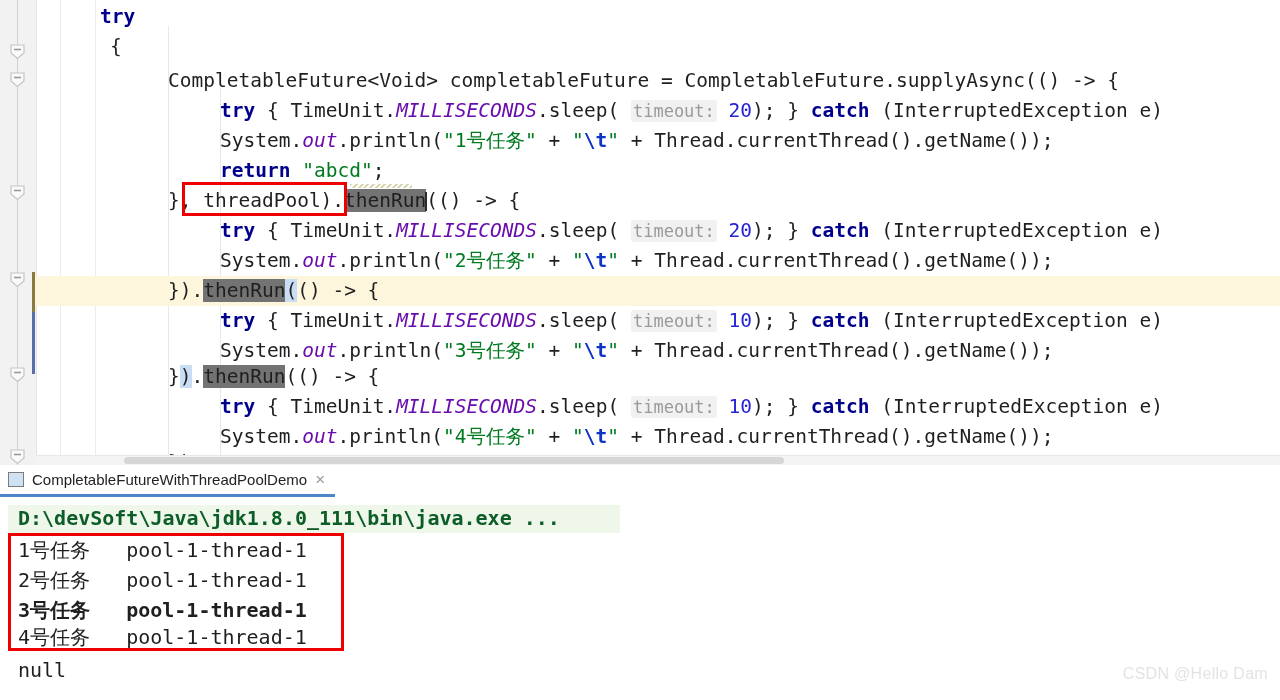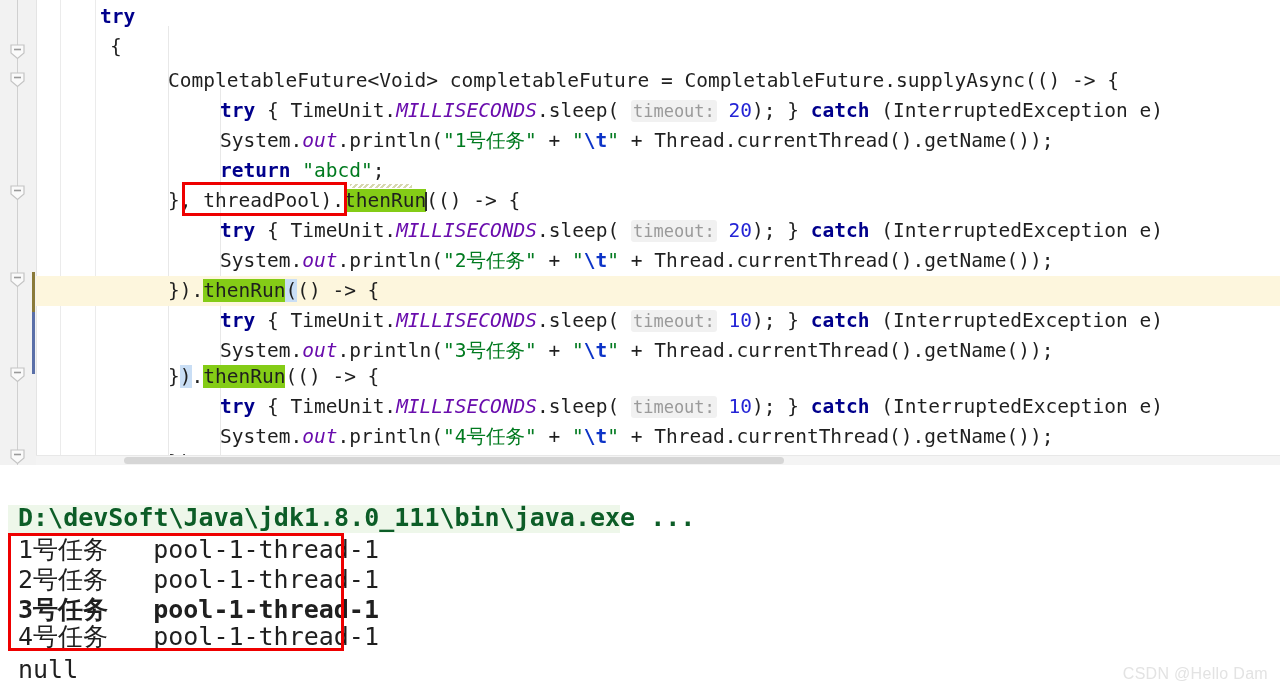--- a/index.html
+++ b/index.html
@@ -24,21 +24,21 @@
   .cline-hl{position:absolute;left:-36px;width:1316px;height:30px;background:#fdf6dd;}
   .indentguide{position:absolute;width:1px;background:#e8e8e8;}
 
   .kw{color:#00008c;font-weight:bold;}
   .str{color:#007a1f;}
   .esc{color:#0d34c7;font-weight:bold;}
   .num{color:#2424d6;}
   .fld{color:#6a0dad;font-style:italic;font-weight:normal;}
   .mth{}
   .hint{color:#9a9a9a;background:#f1f1f1;border-radius:3px;padding:1px 2px;font-size:17px;}
-  .mark{background:#84cc16;color:#1f1f1f;}
+  .mark{background:#737373;color:#1f1f1f;}
   .brace{background:#c9def5;}
   .caret{display:inline-block;width:0;border-left:2px solid #2b2b2b;height:19px;vertical-align:-4px;margin:0 -1px;}
 
   .redbox{position:absolute;border:3px solid #ee0000;box-sizing:border-box;pointer-events:none;}
   .squiggle{position:absolute;height:4px;
      background:repeating-linear-gradient(135deg,#d8d8b0 0,#d8d8b0 2px,transparent 2px,transparent 4px);}
 
   .hscroll-track{position:absolute;left:36px;top:455px;width:1244px;height:10px;background:#f4f4f4;border-top:1px solid #e8e8e8;}
   .hscroll-thumb{position:absolute;left:124px;top:457px;width:660px;height:7px;background:#d6d6d6;border-radius:4px;}
 
@@ -49,21 +49,21 @@
   .tabstrip{position:absolute;left:0;top:0;width:1280px;height:33px;background:#ffffff;border-bottom:1px solid #c9c9c9;}
   .runtab{position:absolute;left:0;top:0;height:32px;display:flex;align-items:center;gap:8px;padding:0 10px 0 8px;
           border-bottom:3px solid #4a86c8;background:#ffffff;box-sizing:border-box;}
   .tabicon{width:14px;height:13px;border:1px solid #7a7a7a;background:#cfe2f3;display:inline-block;}
   .tablabel{font-family:"Liberation Sans",sans-serif;font-size:15px;color:#222;}
   .tabclose{font-family:"Liberation Sans",sans-serif;font-size:17px;color:#9b9b9b;line-height:1;}
 
   .outwrap{position:absolute;left:0;top:33px;width:1280px;height:202px;background:#ffffff;overflow:hidden;}
   .cmdline{position:absolute;left:8px;top:7px;width:612px;height:28px;background:#eef7ea;}
   .orow{position:absolute;left:18px;white-space:pre;font-family:"DejaVu Sans Mono",monospace;
-        font-size:25px;color:#1f1f1f;line-height:28px;}
+        font-size:20px;color:#1f1f1f;line-height:28px;}
   .cmdtext{color:#0c5d27;font-weight:bold;}
   .consolebox{position:absolute;left:8px;top:533px;width:336px;height:118px;border:3px solid #ee0000;box-sizing:border-box;pointer-events:none;}
 
   .watermark{position:absolute;right:12px;bottom:17px;font-family:"Liberation Sans",sans-serif;
              font-size:16px;color:#e3e3e3;letter-spacing:.3px;}
 </style>
 </head>
 <body>
 
 <div id="root">
@@ -143,20 +143,27 @@
 
     <div class="redbox" id="box-threadpool" style="left: 182px; top: 182px; width: 165px; height: 34px; border-color: rgb(238, 0, 0);"></div>
     <div class="squiggle" style="left:350px;top:184px;width:62px;"></div>
 
     <div class="hscroll-track"></div>
     <div class="hscroll-thumb"></div>
   </div>
 
   <div id="console">
 
+    <div class="tabstrip">
+      <div class="runtab">
+        <span class="tabicon"></span>
+        <span class="tablabel">CompletableFutureWithThreadPoolDemo</span>
+        <span class="tabclose">×</span>
+      </div>
+    </div>
 
     <div class="outwrap">
       <div class="cmdline"></div>
       <div id="out-lines">
           <div class="orow" style="top: 6px;"><span class="cmdtext">D:\devSoft\Java\jdk1.8.0_111\bin\java.exe ...</span></div>
           <div class="orow" style="top: 38px;">1号任务   pool-1-thread-1</div>
           <div class="orow" style="top: 68px;">2号任务   pool-1-thread-1</div>
           <div class="orow" style="top: 98px; font-weight: bold;">3号任务   pool-1-thread-1</div>
           <div class="orow" style="top: 125px;">4号任务   pool-1-thread-1</div>
           <div class="orow" style="top: 158px;">null</div>

